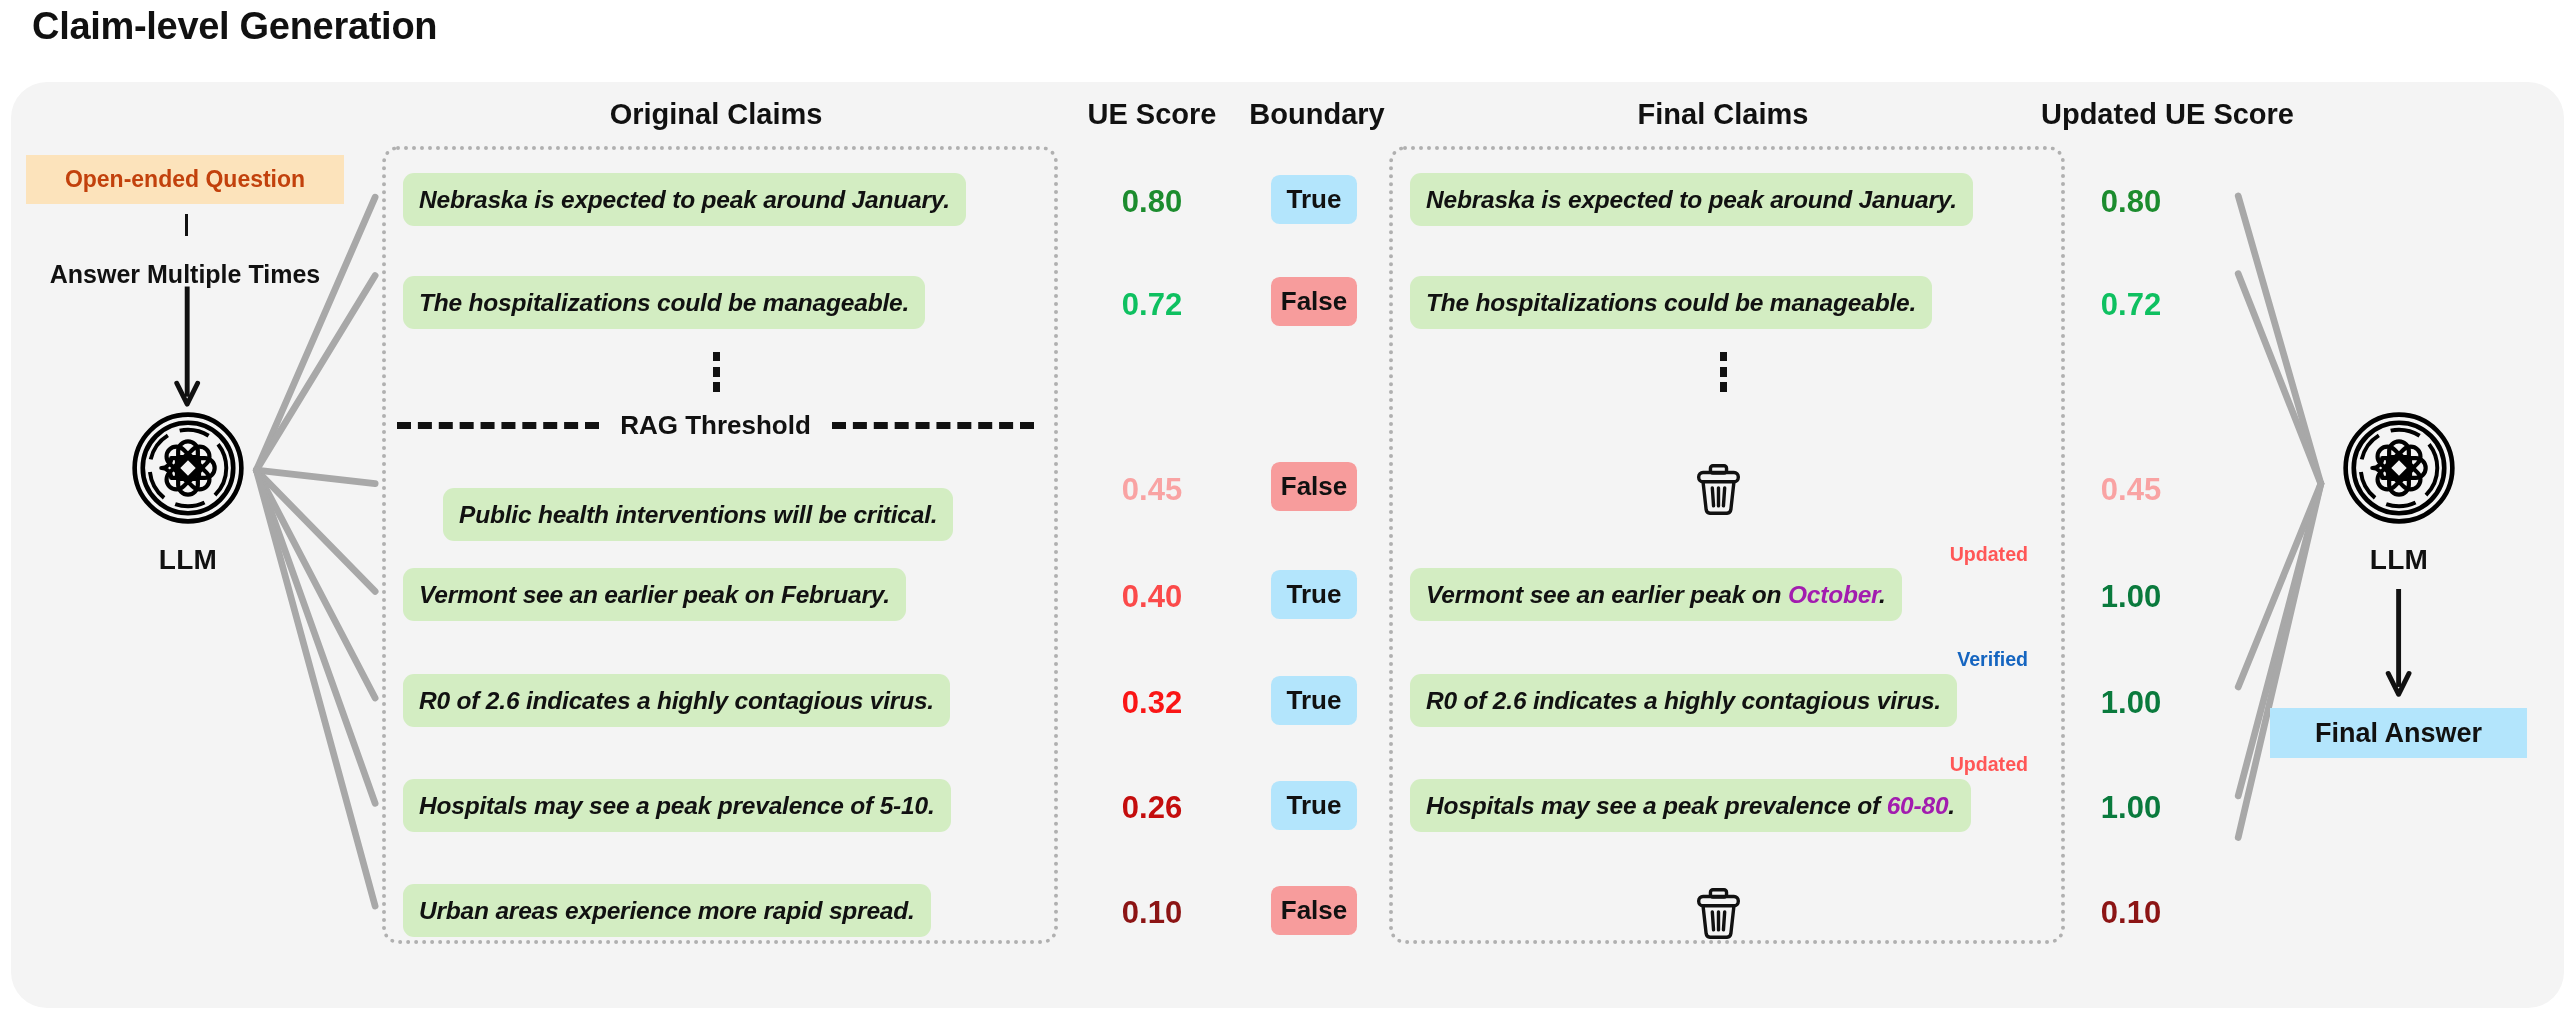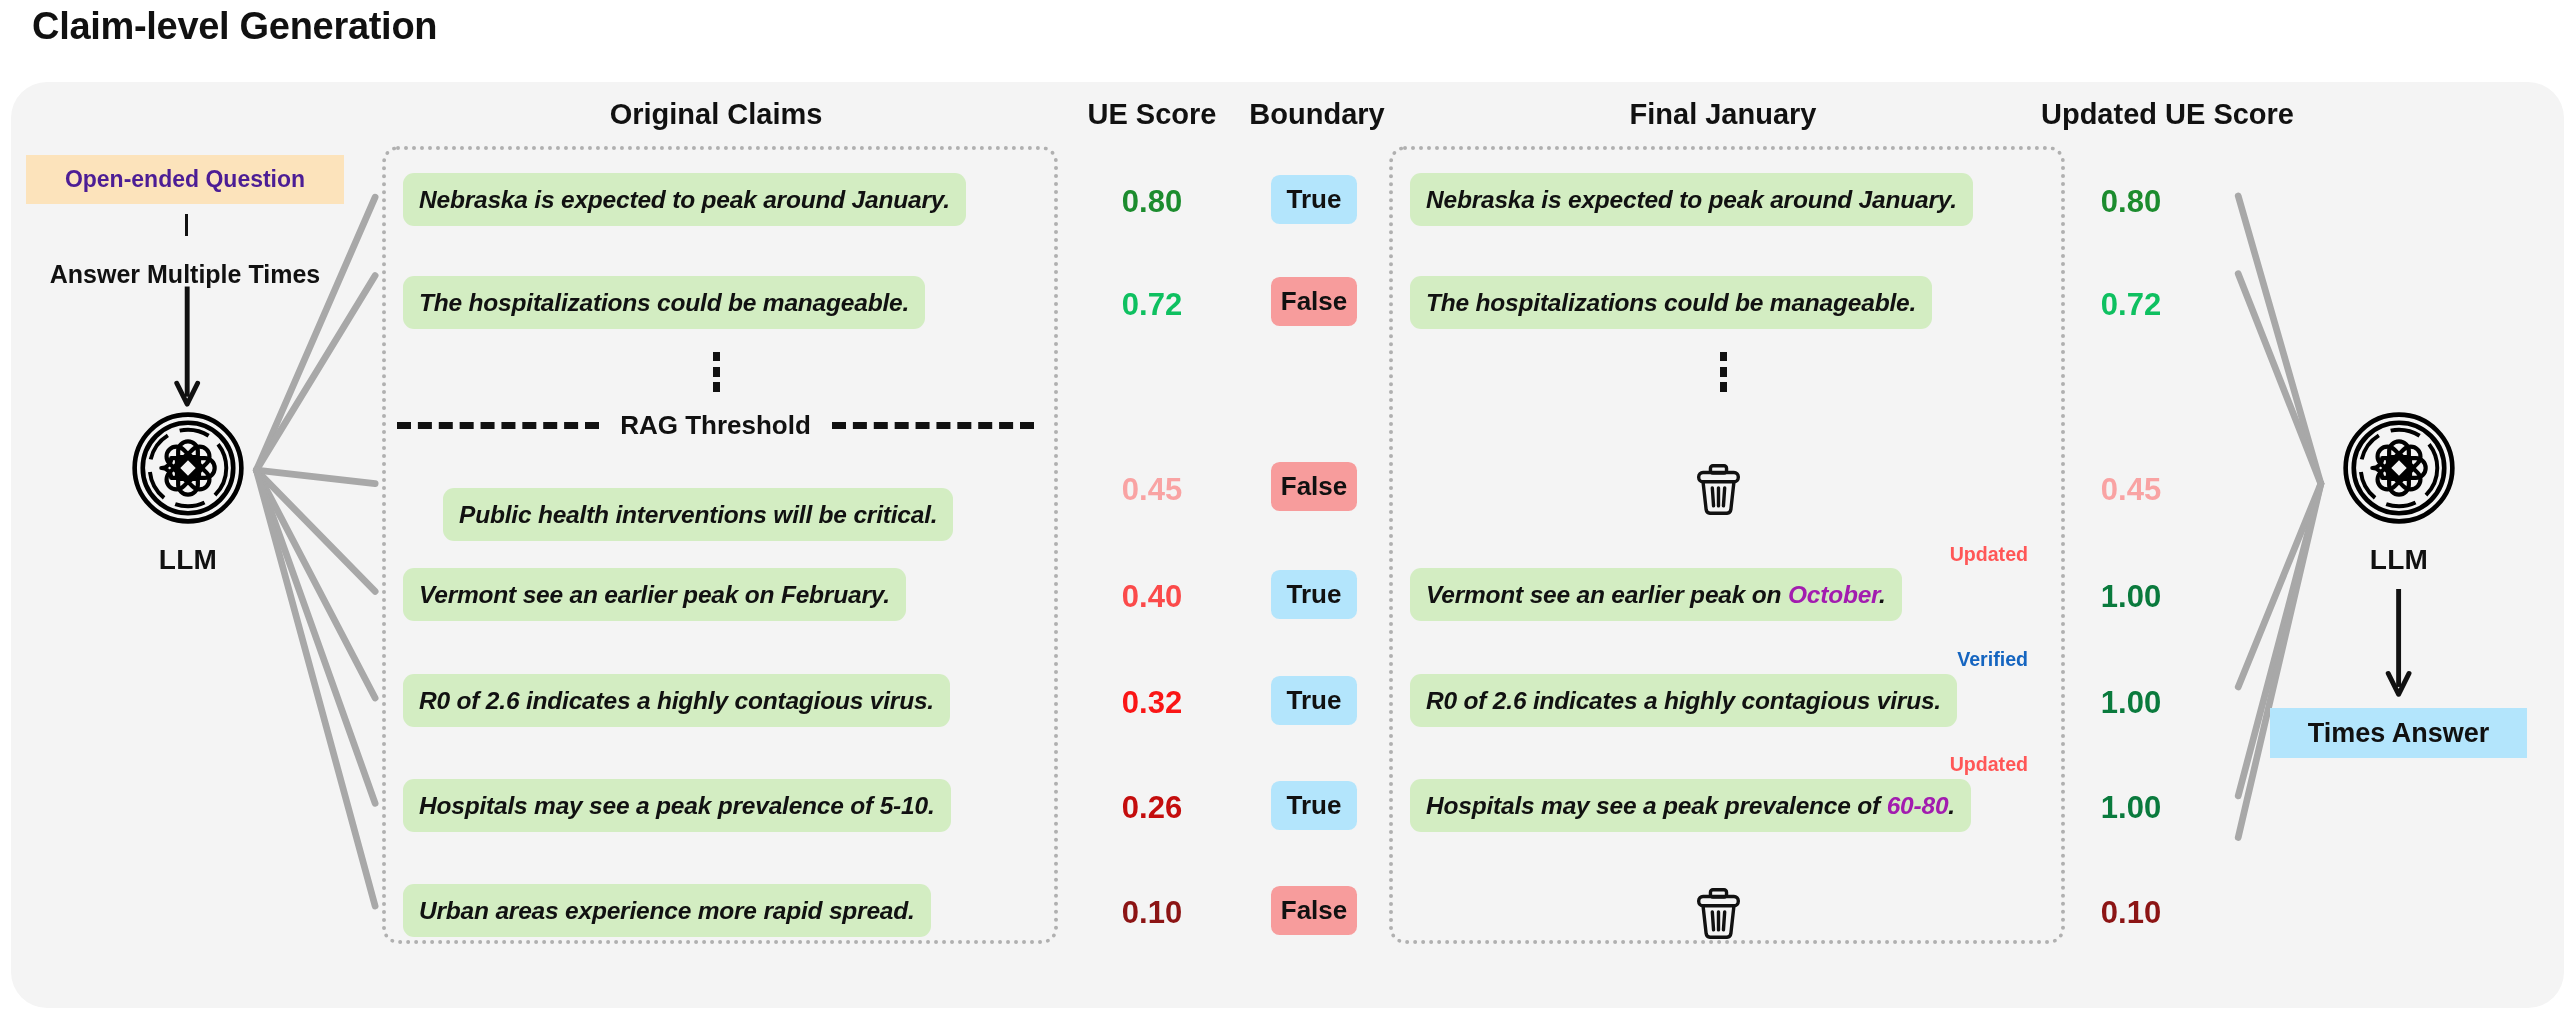--- a/index.html
+++ b/index.html
@@ -23,21 +23,21 @@
   .col-head{
     position:absolute;font-size:29px;font-weight:700;color:#111;
     white-space:nowrap;text-align:center;
   }
 
   
   .qbox{
     position:absolute;left:26px;top:155px;width:318px;height:49px;
     background:#fce3bb;display:flex;align-items:center;justify-content:center;
   }
-  .qbox span{font-size:23px;font-weight:700;color:#4c1d95;white-space:nowrap;}
+  .qbox span{font-size:23px;font-weight:700;color:#c2410c;white-space:nowrap;}
 
   .answer-label{
     position:absolute;left:26px;top:260px;width:318px;text-align:center;
     font-size:25px;font-weight:700;color:#111;white-space:nowrap;
   }
   .tick{
     position:absolute;left:185px;top:214px;width:3.1px;height:22px;background:#111;
   }
 
   .llm-left{position:absolute;left:130px;top:410px;}
@@ -152,21 +152,21 @@
 
     <g stroke="#111111" stroke-width="8" fill="none">
       <line x1="3917" y1="962" x2="3917" y2="1122"></line>
       <path d="M 3900 1100 L 3917 1134 L 3934 1100" stroke-linecap="round" stroke-linejoin="round"></path>
     </g>
   </svg>
 
   <div class="col-head" style="left:382px;top:98px;width:668px;">Original Claims</div>
   <div class="col-head" style="left:1060px;top:98px;width:184px;">UE Score</div>
   <div class="col-head" style="left:1225px;top:98px;width:184px;">Boundary</div>
-  <div class="col-head" style="left:1389px;top:98px;width:668px;">Final January</div>
+  <div class="col-head" style="left:1389px;top:98px;width:668px;">Final Claims</div>
   <div class="col-head" style="left:2039px;top:98px;width:257px;">Updated UE Score</div>
 
   <div class="qbox">
     <span>Open-ended Question</span>
   </div>
   <div class="tick"></div>
   <div class="answer-label">Answer Multiple Times</div>
 
   <div class="llm-left">
     <div class="llm-wrap">
@@ -214,21 +214,21 @@
           <path d="M66 66 a8.5 8.5 0 0 1 -12 0 l-3.6 -3.6 12 -12 3.6 3.6 a8.5 8.5 0 0 1 0 12 Z"></path>
           <path d="M34 66 a8.5 8.5 0 0 1 0 -12 l3.6 -3.6 12 12 -3.6 3.6 a8.5 8.5 0 0 1 -12 0 Z"></path>
           <rect x="43.5" y="43.5" width="13" height="13" transform="rotate(45 50 50)"></rect>
         </g>
       </svg>
       <div class="llm-label">LLM</div>
     </div>
   </div>
 
   <div class="final-answer">
-    <span>Times Answer</span>
+    <span>Final Answer</span>
   </div>
 
   <div class="dotted" id="orig-box"></div>
   <div class="dotted" id="final-box"></div>
 
   <div class="rag">
     <div class="dashline"></div>
     <div class="rag-label">RAG Threshold</div>
     <div class="dashline"></div>
   </div>

